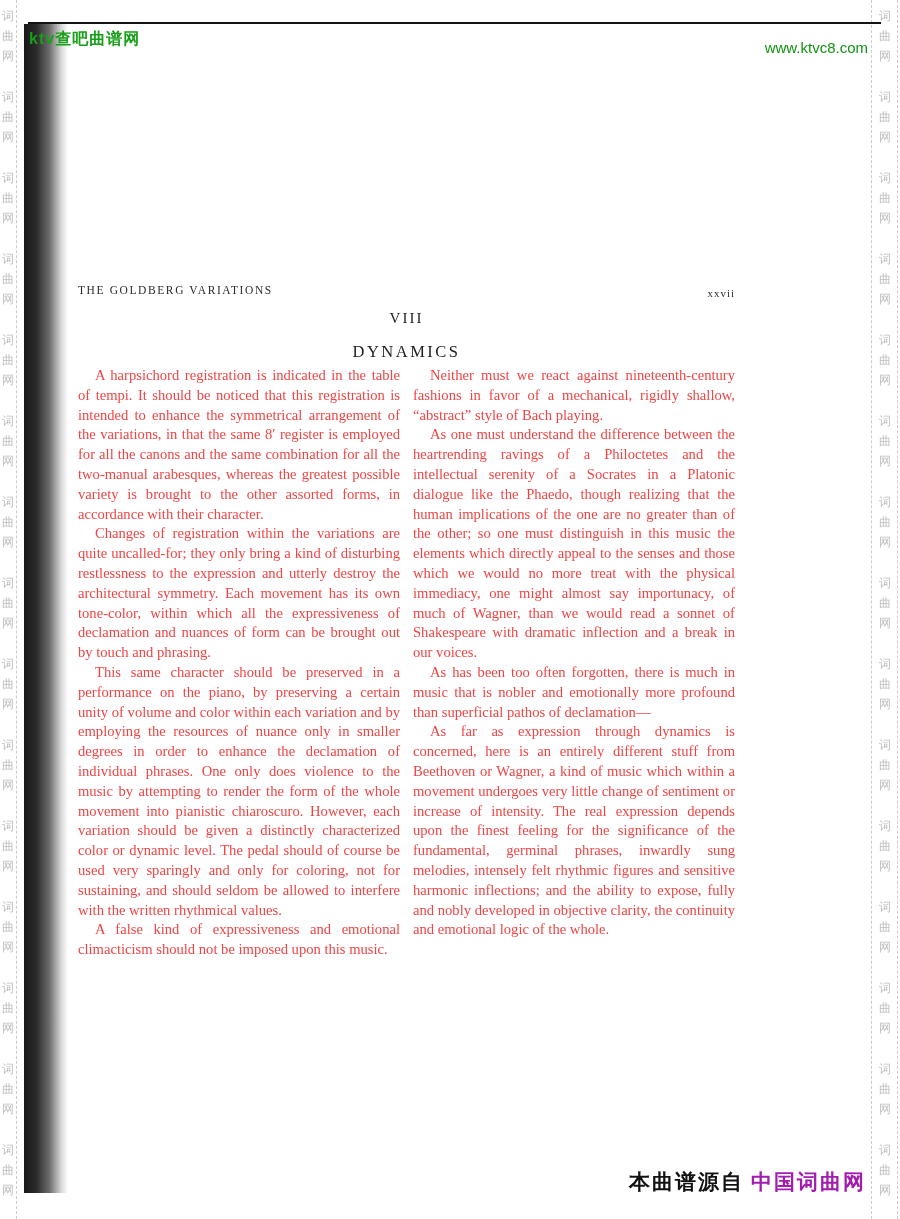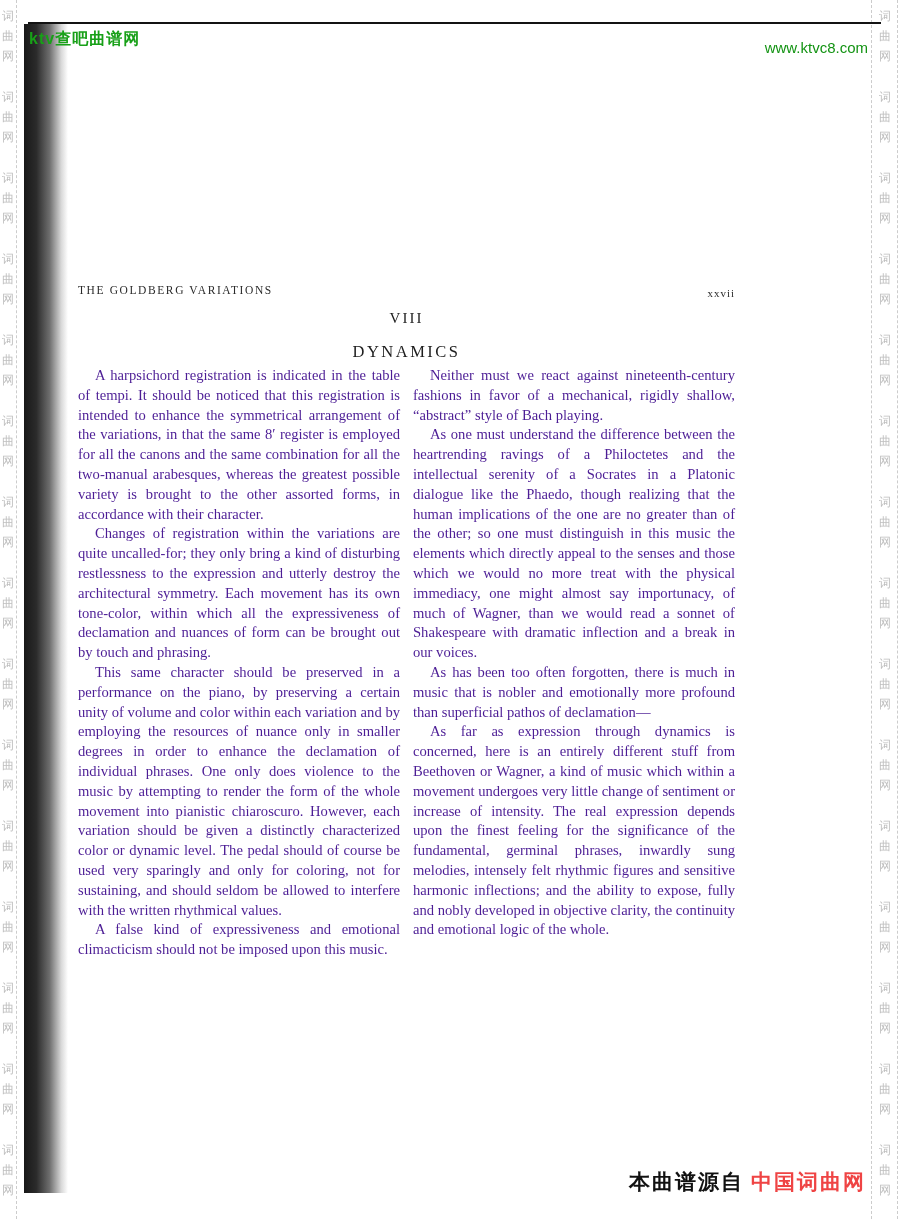--- a/index.html
+++ b/index.html
@@ -126,21 +126,21 @@
     position: absolute;
     top: 366px;
     width: 100%;
     display: flex;
     gap: 13px;
   }
   .col {
     width: 322px;
     font-size: 14.6px;
     line-height: 19.8px;
-    color: #4c1d95;
+    color: #ef4444;
   }
   .col p.para {
     margin: 0;
     text-indent: 17px;
     text-align: justify;
   }
   .col p.quote {
     text-align: left;
     text-indent: 14px;
   }
@@ -344,16 +344,16 @@
       <div class="col">
           <p class="para">Neither must we react against nineteenth-century fashions in favor of a mechanical, rigidly shallow, “abstract” style of Bach playing.</p>
           <p class="para">As one must understand the difference between the heartrending ravings of a Philoctetes and the intellectual serenity of a Socrates in a Platonic dialogue like the Phaedo, though realizing that the human implications of the one are no greater than of the other; so one must distinguish in this music the elements which directly appeal to the senses and those which we would no more treat with the physical immediacy, one might almost say importunacy, of much of Wagner, than we would read a sonnet of Shakespeare with dramatic inflection and a break in our voices.</p>
           <p class="para">As has been too often forgotten, there is much in music that is nobler and emotionally more profound than superficial pathos of declamation—</p>
           <p class="para">As far as expression through dynamics is concerned, here is an entirely different stuff from Beethoven or Wagner, a kind of music which within a movement undergoes very little change of sentiment or increase of intensity.  The real expression depends upon the finest feeling for the significance of the fundamental, germinal phrases, inwardly sung melodies, intensely felt rhythmic figures and sensitive harmonic inflections; and the ability to expose, fully and nobly developed in objective clarity, the continuity and emotional logic of the whole.</p>
         </div>
     </div>
   </div>
 
   <div class="footer">
-    <span class="prefix">本曲谱源自</span><a href="#" class="footer-site" style="color: #ef4444;">中国词曲网</a>
+    <span class="prefix">本曲谱源自</span><a href="#" class="footer-site" style="color: #a21caf;">中国词曲网</a>
   </div>
 
 </div>
 
 </body></html>

